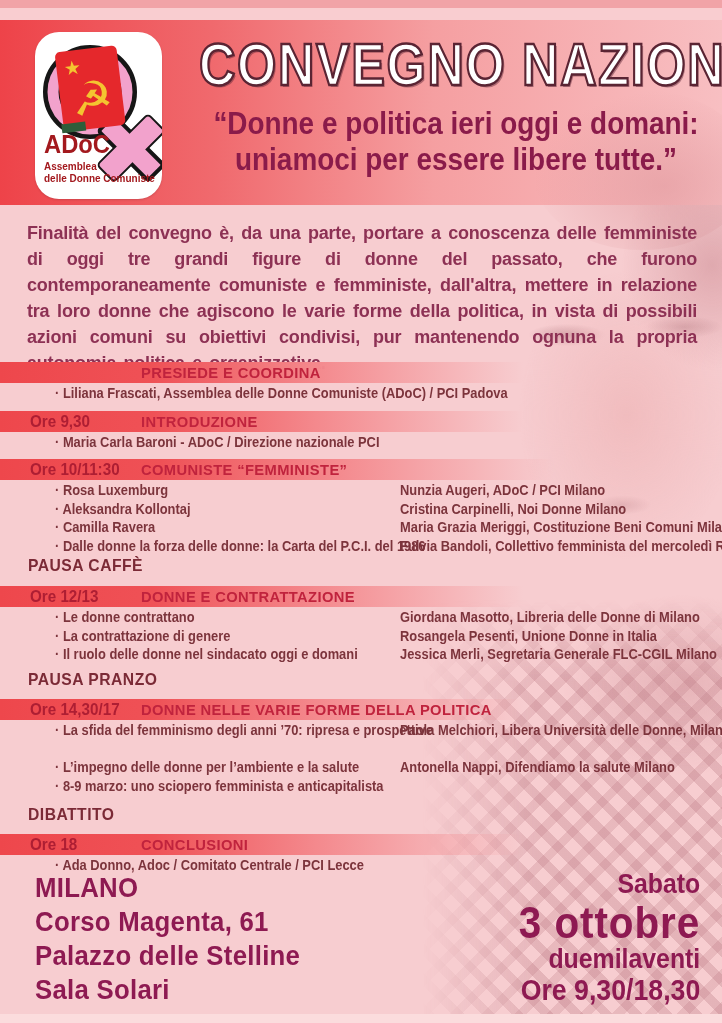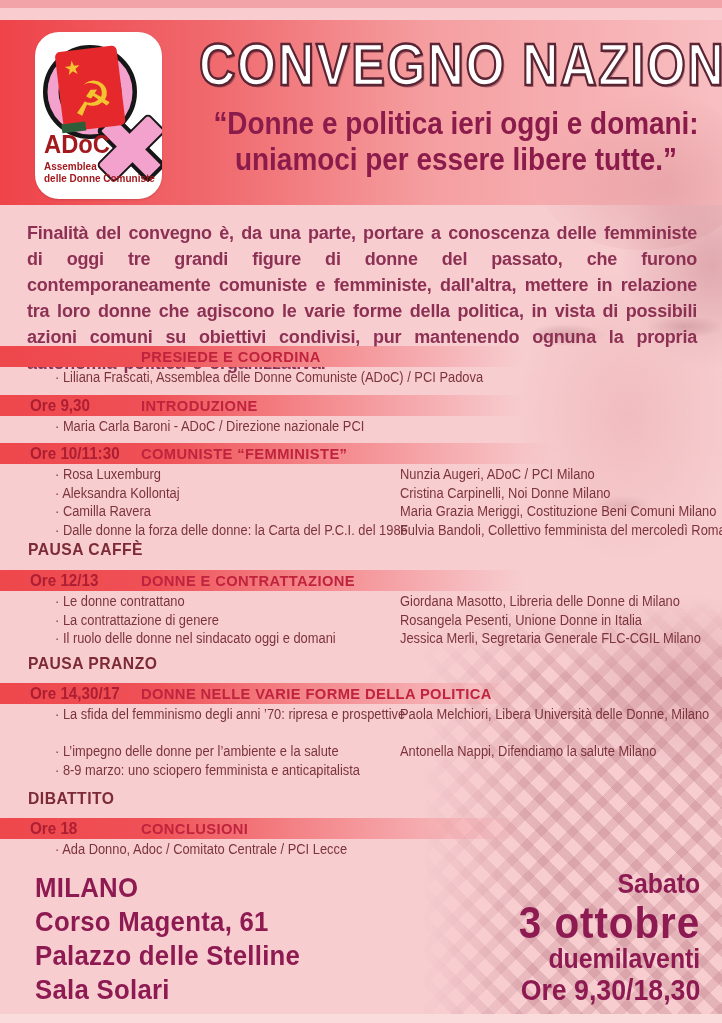--- a/index.html
+++ b/index.html
@@ -54,29 +54,29 @@
        repeating-linear-gradient(45deg, rgba(186,120,130,.30) 0 9px, rgba(186,120,130,0) 9px 21px),
        repeating-linear-gradient(-45deg, rgba(186,120,130,.24) 0 9px, rgba(186,120,130,0) 9px 23px);
      -webkit-mask-image:linear-gradient(180deg,rgba(0,0,0,0) 0,#000 20%);
      mask-image:linear-gradient(180deg,rgba(0,0,0,0) 0,#000 20%);}
 
   
   .intro{position:absolute;left:27px;top:220px;width:670px;font-size:18px;line-height:26px;
          font-weight:700;color:#8d3154;text-align:justify;letter-spacing:-.2px;word-spacing:2.5px;}
 
   
-  #program{position:absolute;left:0;top:0;width:722px;height:899px;}
+  #program{position:absolute;left:0;top:16px;width:722px;height:899px;}
   .bar{position:absolute;left:0;width:545px;height:21px;
        background:linear-gradient(90deg,#ee474c 0%,#ef5156 28%,#f4898d 58%,rgba(247,205,208,0) 96%);}
   .bar .ore{position:absolute;left:30px;top:0;line-height:21px;font-size:16px;font-weight:700;
        color:#ae1e33;transform:scaleX(.95);transform-origin:0 50%;white-space:nowrap;}
   .bar .btitle{position:absolute;left:141px;top:0;line-height:21px;font-size:15.5px;font-weight:700;
        color:#c0233d;letter-spacing:.4px;transform:scaleX(.95);transform-origin:0 50%;white-space:nowrap;}
   .prow{position:absolute;left:0;width:722px;height:19px;}
-  .topic,.speaker{position:absolute;top:0;font-size:14px;line-height:19px;font-weight:400;color:#7c343c;}
+  .topic,.speaker{position:absolute;top:0;font-size:14px;line-height:19px;font-weight:700;color:#7c343c;}
   .topic{left:55px;} .speaker{left:400px;}
   .cond{display:inline-block;transform:scaleX(.92);transform-origin:0 50%;white-space:nowrap;}
   .topic .cond:before{content:"· ";}
   .break{position:absolute;left:28px;font-size:16.5px;line-height:19px;font-weight:800;color:#7b2a36;
        letter-spacing:.5px;transform:scaleX(.95);transform-origin:0 50%;white-space:nowrap;}
 
   
   .venue{position:absolute;left:35px;top:871px;color:#8e1a52;font-weight:800;
          transform:scaleX(.92);transform-origin:0 50%;}
   .venue div{font-size:28px;line-height:34px;white-space:nowrap;letter-spacing:.3px;}

